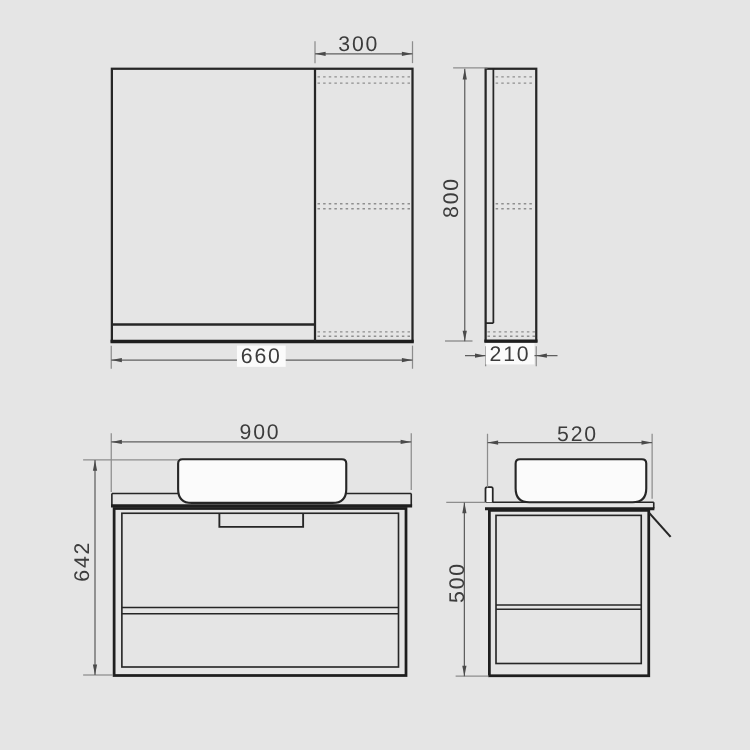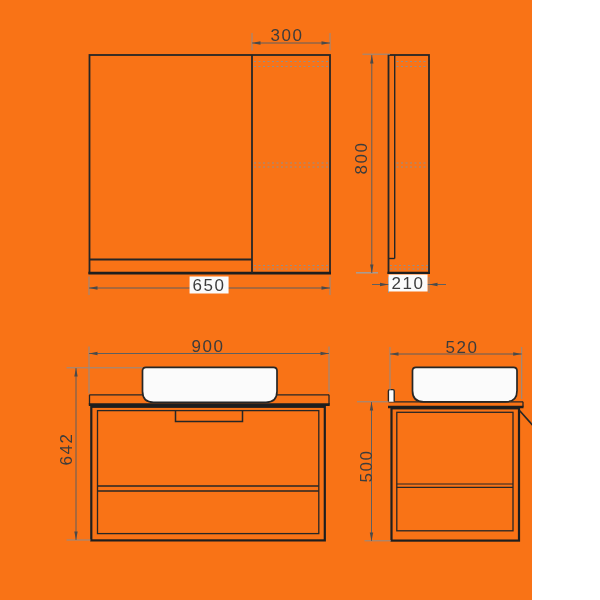--- a/index.html
+++ b/index.html
@@ -1,18 +1,18 @@
 <!DOCTYPE html>
 <html><head>
 <meta charset="utf-8">
 <style>
   html,body { margin:0; padding:0; background:#ffffff; }
   .sheet {
-    position:relative; width:532px; height:600px;
-    background:#f97316; overflow:hidden;
+    position:relative; width:600px; height:600px;
+    background:#e5e5e5; overflow:hidden;
     font-family:"Liberation Sans","DejaVu Sans",sans-serif;
   }
   .sheet svg { position:absolute; left:0; top:0; }
   .dim-label {
     position:absolute; transform:translate(-50%,-50%);
     font-size:17px; letter-spacing:1.5px; line-height:1;
     color:#3c3c3c; white-space:nowrap; user-select:none;
   }
   .dim-label.v { transform:translate(-50%,-50%) rotate(-90deg); }
   .dim-label.bg { background:#fbfbfb; padding:0 3px; }
@@ -165,21 +165,21 @@
         <line x1="364.5" y1="540.8" x2="391" y2="540.8" stroke="#8d8d8d" stroke-width="1"></line>
         <line x1="371.5" y1="402" x2="371.5" y2="541" stroke="#5f5f5f" stroke-width="1"></line>
         <polygon points="371.5,402 369.8,410.5 373.2,410.5" fill="#4a4a4a"></polygon>
         <polygon points="371.5,541 369.8,532.5 373.2,532.5" fill="#4a4a4a"></polygon>
       </g>
     </g>
   </svg>
 
   <span class="dim-label" style="left:287px; top:35px;">300</span>
 
-  <span class="dim-label bg" style="left:209px; top:285px;">650</span>
+  <span class="dim-label bg" style="left:209px; top:285px;">660</span>
 
   <span class="dim-label v" style="left:361px; top:158px;">800</span>
 
   <span class="dim-label bg" style="left:408px; top:283px;">210</span>
 
   <span class="dim-label" style="left:208px; top:346px;text-align:center;">900</span>
 
   <span class="dim-label v" style="left:66px; top:449px;">642</span>
 
   <span class="dim-label" style="left:462px; top:347px;text-align:right;">520</span>

